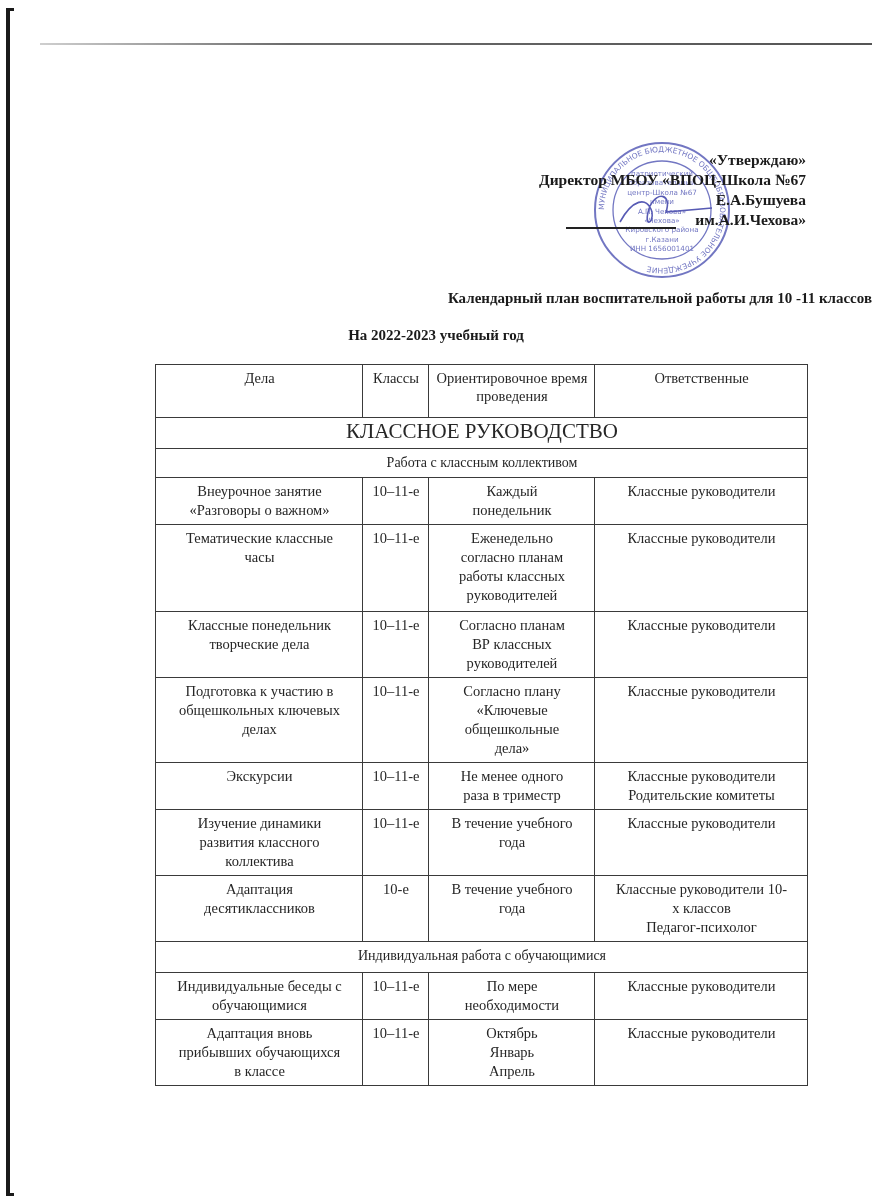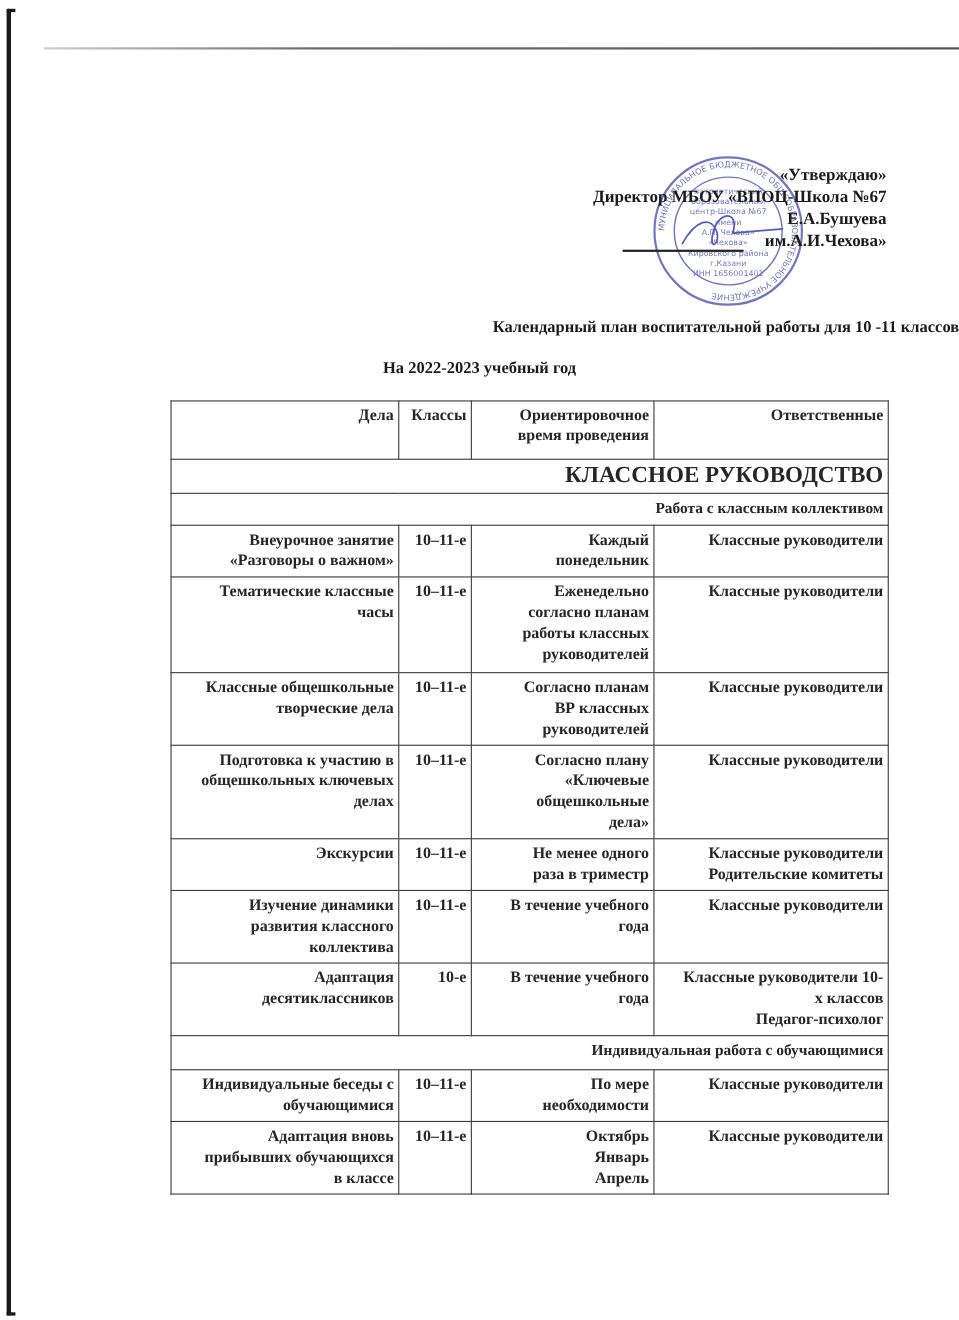--- a/index.html
+++ b/index.html
@@ -54,21 +54,21 @@
   }
 
   
   table.plan {
     position: absolute; left: 155px; top: 364px; width: 652px;
     border-collapse: collapse; table-layout: fixed;
     font-size: 14.5px; line-height: 19px; color: #262626;
   }
   table.plan td, table.plan th {
     border: 1.5px solid #3a3a3a; vertical-align: top; padding: 4px 4px 4px 5px;
-    font-weight: bold; text-align: right;
+    font-weight: normal; text-align: center;
   }
   col.c1 { width: 207px; } col.c2 { width: 66px; } col.c3 { width: 166px; } col.c4 { width: 213px; }
   .hdr th { font-weight: bold; vertical-align: middle; height: 44px; padding-left: 6px; }
   .sect td { text-align: center; font-weight: normal; font-size: 21px; vertical-align: middle; height: 22px; }
   .subsect td { text-align: center; font-weight: bold; font-size: 14px; vertical-align: middle; height: 20px; }
   .subsect-left td { text-align: left; font-weight: bold; font-size: 14px; vertical-align: middle; height: 22px; margin-top: 35px; }
   .ln { display: block; }
   td.resp { padding-left: 8px; }
 </style>
 </head>
@@ -162,21 +162,21 @@
           <span class="ln">согласно планам</span>
           <span class="ln">работы классных</span>
           <span class="ln">руководителей</span>
         </td>
         <td class="resp" style="height: 78px;">
           <span class="ln">Классные руководители</span>
         </td>
       </tr>
       <tr>
         <td style="height: 55px;">
-          <span class="ln">Классные общешкольные</span>
+          <span class="ln">Классные понедельник</span>
           <span class="ln">творческие дела</span>
         </td>
         <td style="height: 55px;">10–11-е</td>
         <td style="height: 55px;">
           <span class="ln">Согласно планам</span>
           <span class="ln">ВР классных</span>
           <span class="ln">руководителей</span>
         </td>
         <td class="resp" style="height: 55px;">
           <span class="ln">Классные руководители</span>

